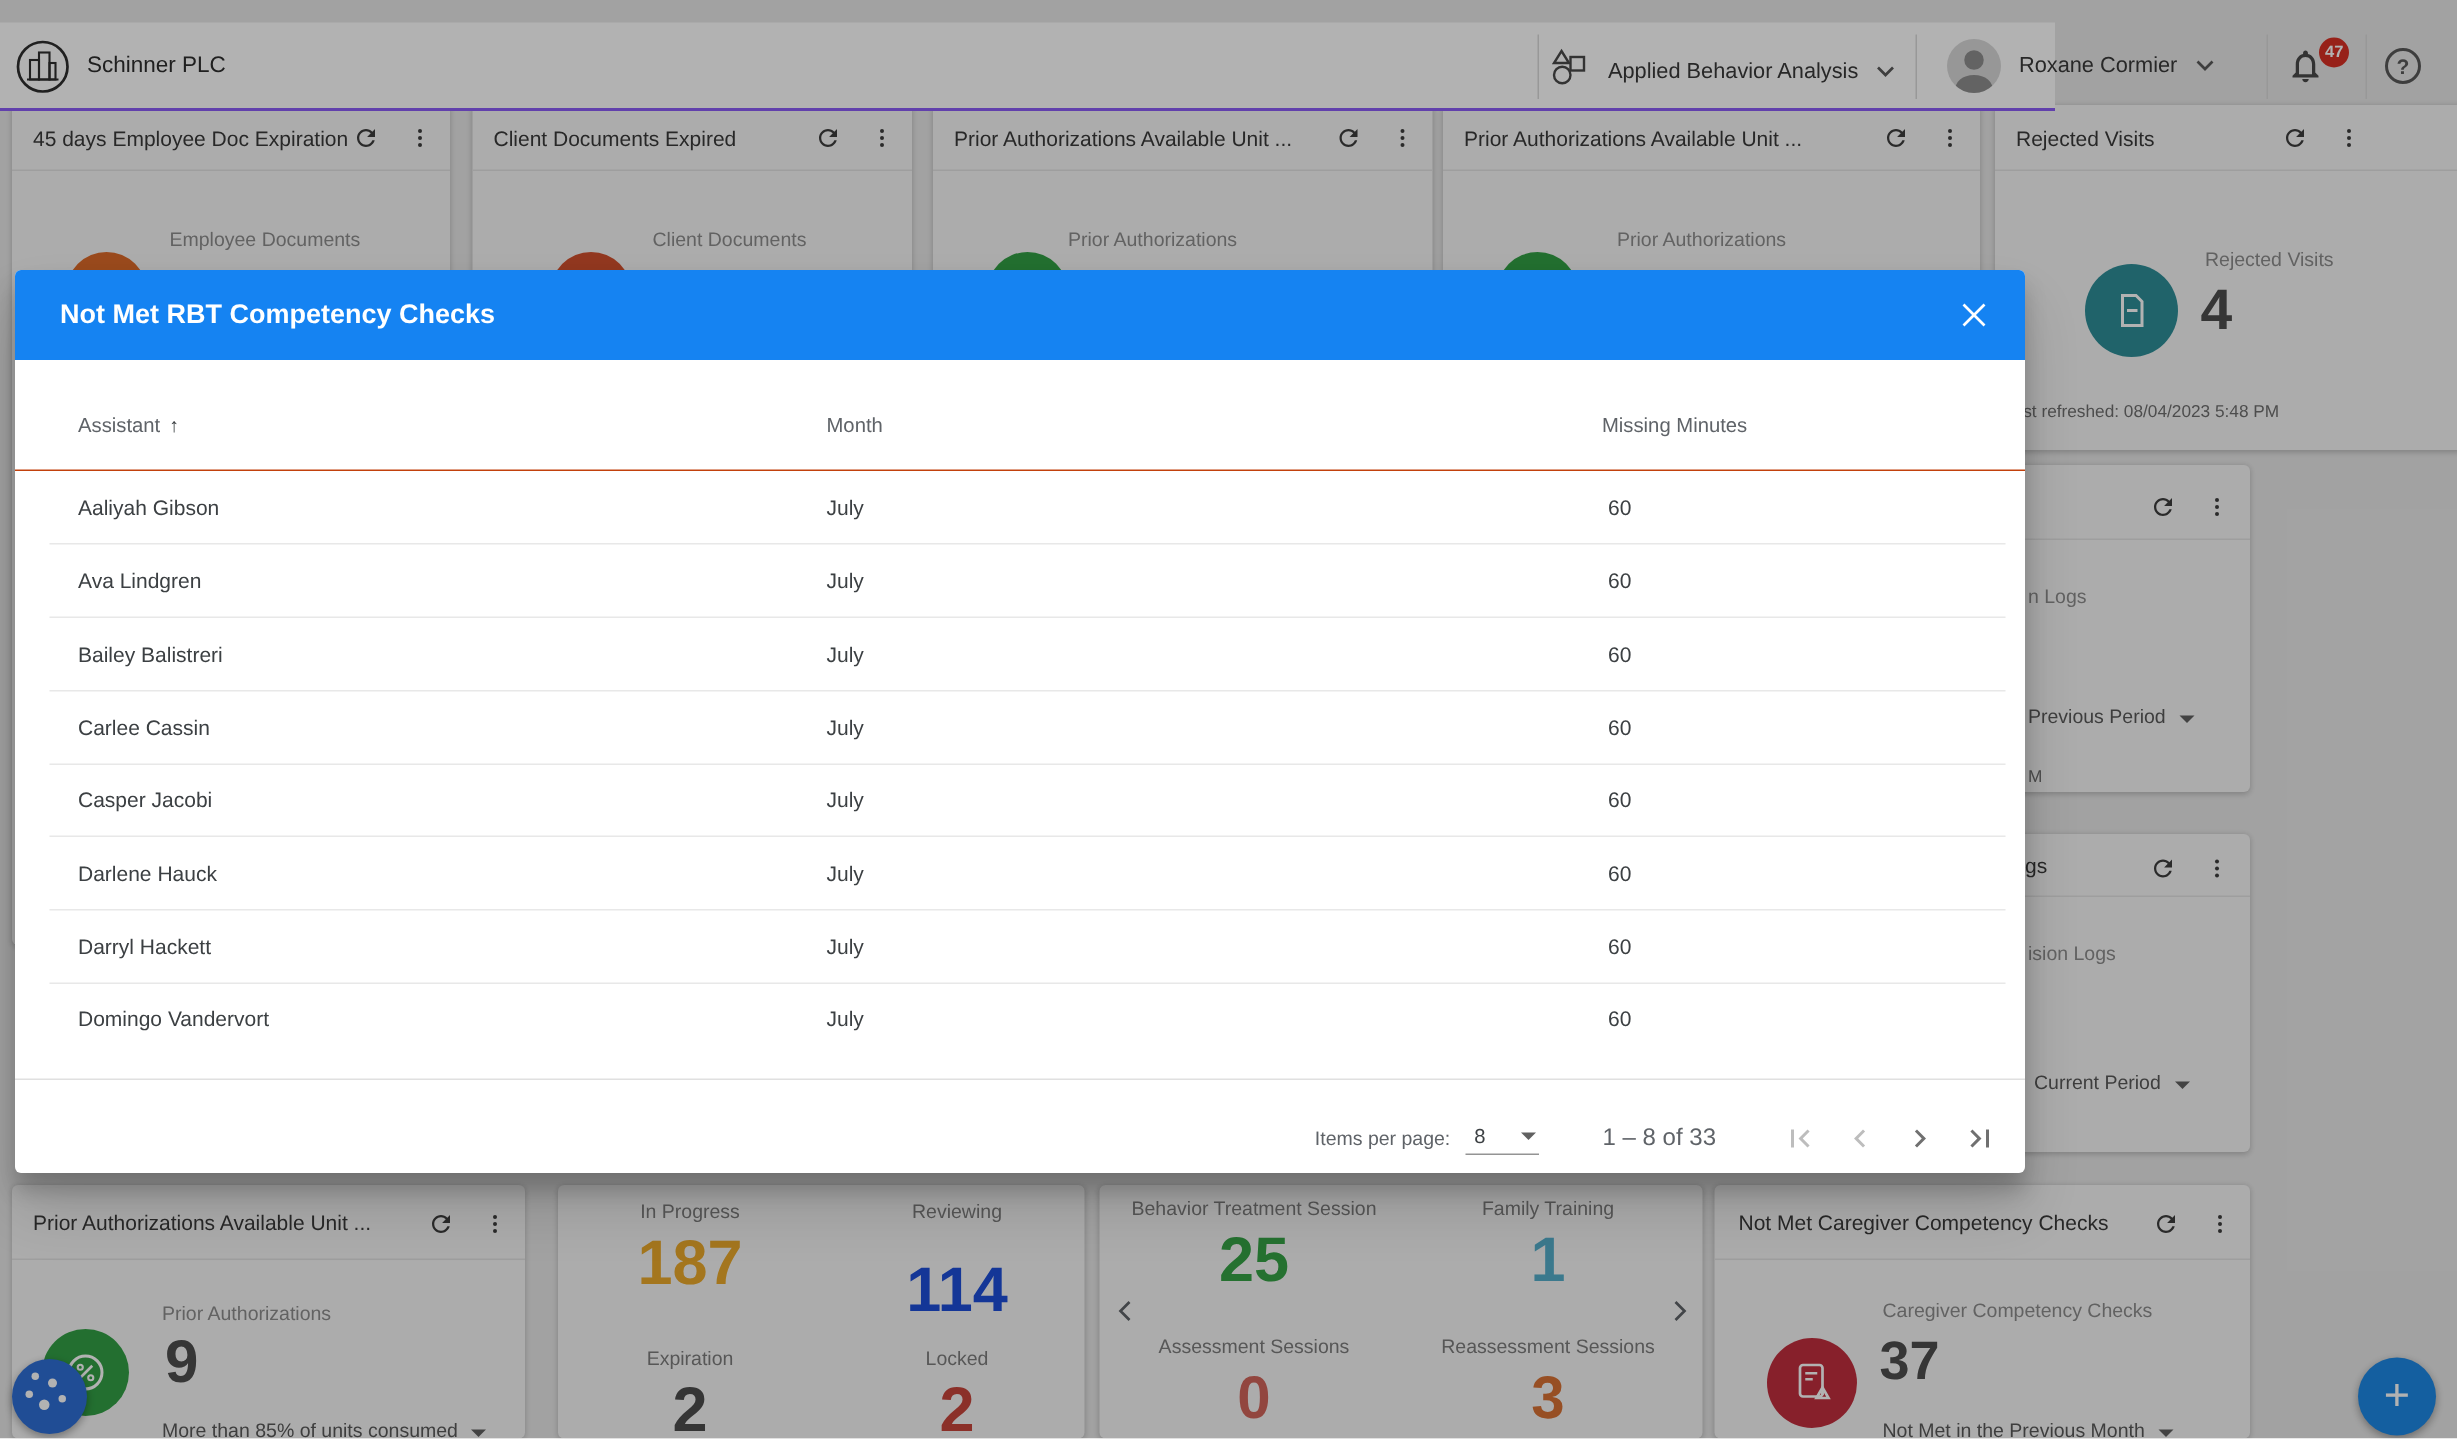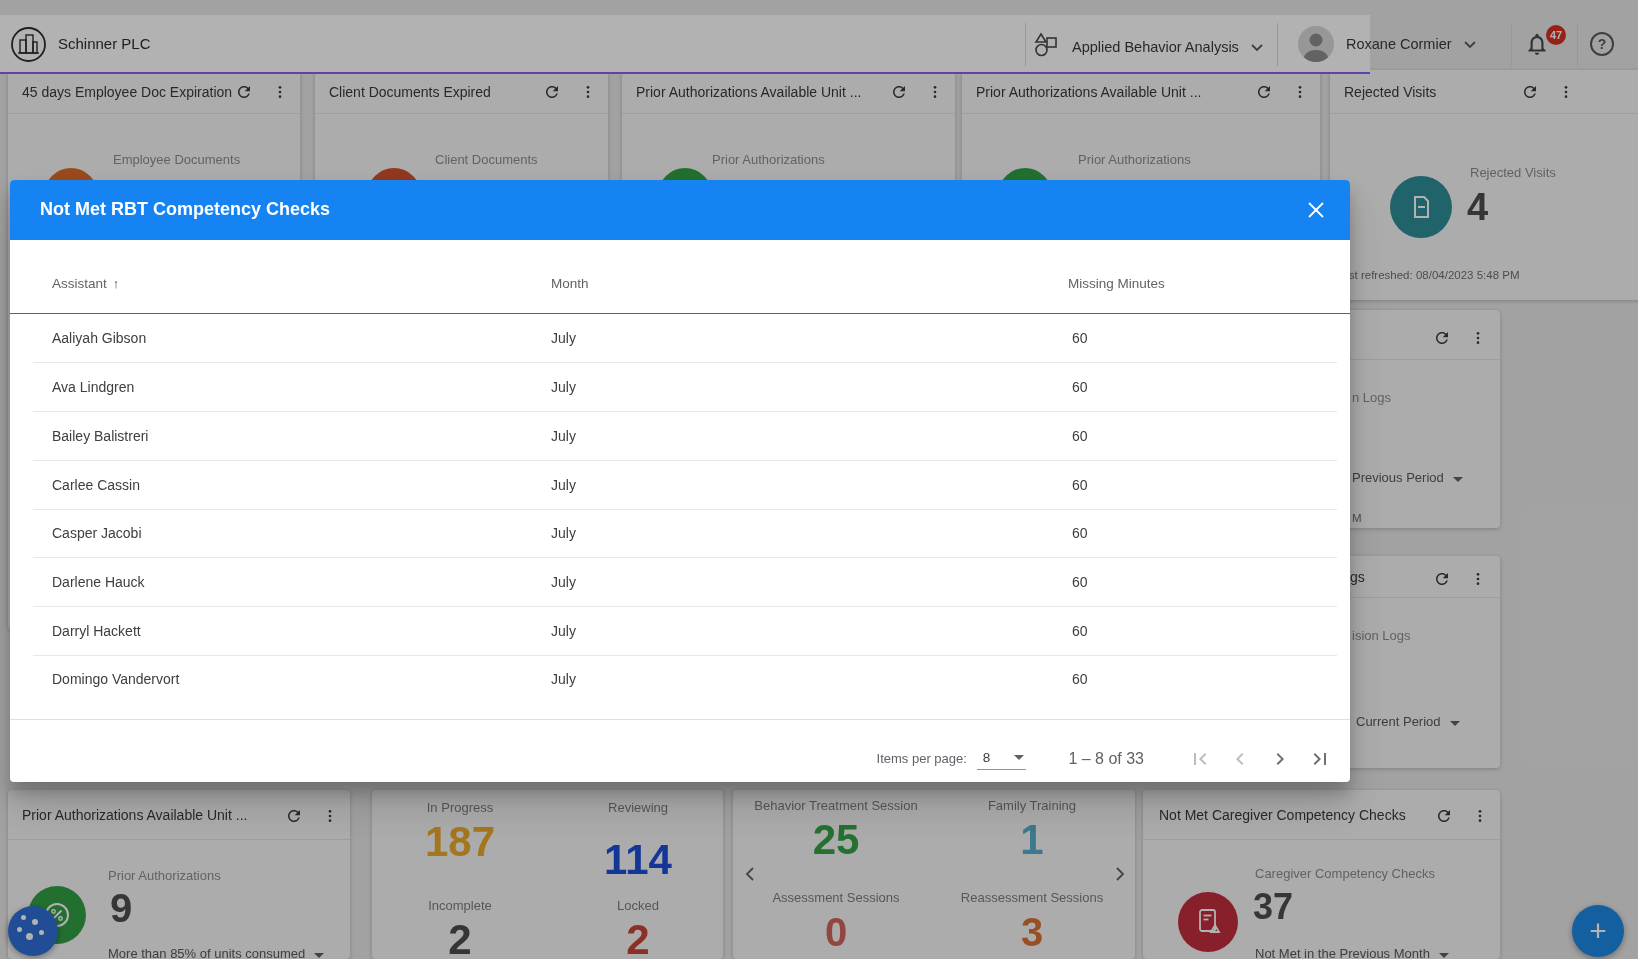--- a/index.html
+++ b/index.html
@@ -322,21 +322,21 @@
     <span class="sub-label" style="left:100px; top:78px;">Prior Authorizations</span>
     <span class="big-num" style="left:102px; top:96px; font-size:40px;">9</span>
     <span class="dd-row" style="left:100px; top:156px;"><span>More than 85% of units consumed</span><span class="caret"></span></span>
   </div>
 
   <div class="card" style="left:372px; top:790px; width:351px; height:169px;text-align:center;">
     <span class="stat-label" style="left:88px; top:10px;">In Progress</span>
     <span class="stat-value" style="left: 88px; top: 28px; color: rgb(235, 169, 43);">187</span>
     <span class="stat-label" style="left:266px; top:10px;">Reviewing</span>
     <span class="stat-value" style="left: 266px; top: 46px; color: #1d4ed8;">114</span>
-    <span class="stat-label" style="left:88px; top:108px;">Incomplete</span>
+    <span class="stat-label" style="left:88px; top:108px;">Expiration</span>
     <span class="stat-value" style="left: 88px; top: 126px; color: rgb(77, 77, 77);">2</span>
     <span class="stat-label" style="left:266px; top:108px;">Locked</span>
     <span class="stat-value" style="left: 266px; top: 126px; color: rgb(199, 69, 60);">2</span>
   </div>
 
   <div class="card" style="left:733px; top:790px; width:402px; height:169px;">
     <span class="carousel-chev" style="left:10px; top:76px;">
       <svg width="14" height="16" viewBox="0 0 14 16" fill="none" stroke="#5f6368" stroke-width="1.8">
           <polyline points="10,2 4,8 10,14"></polyline>
         </svg>

